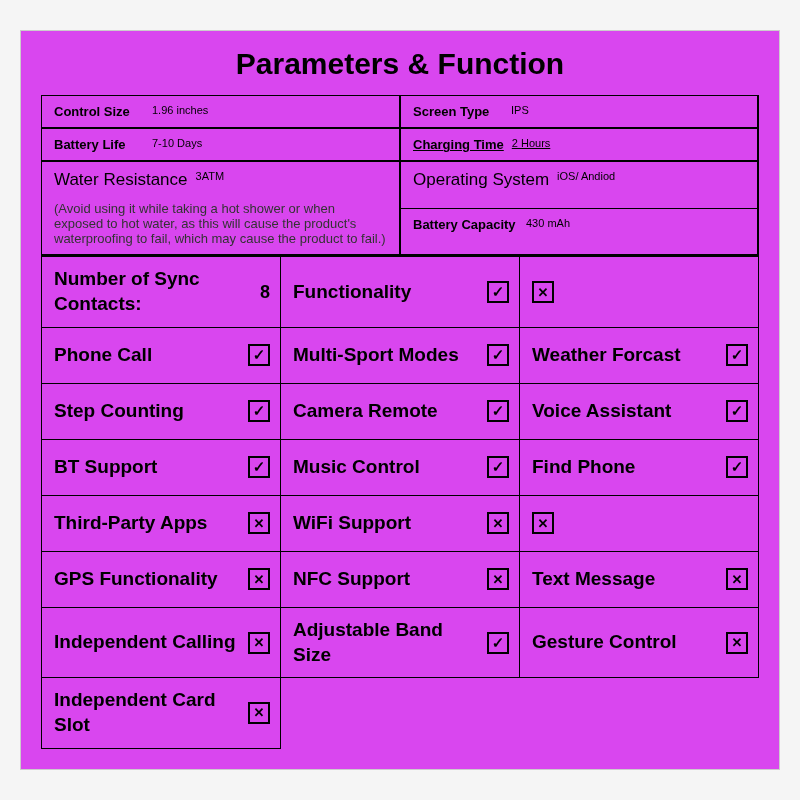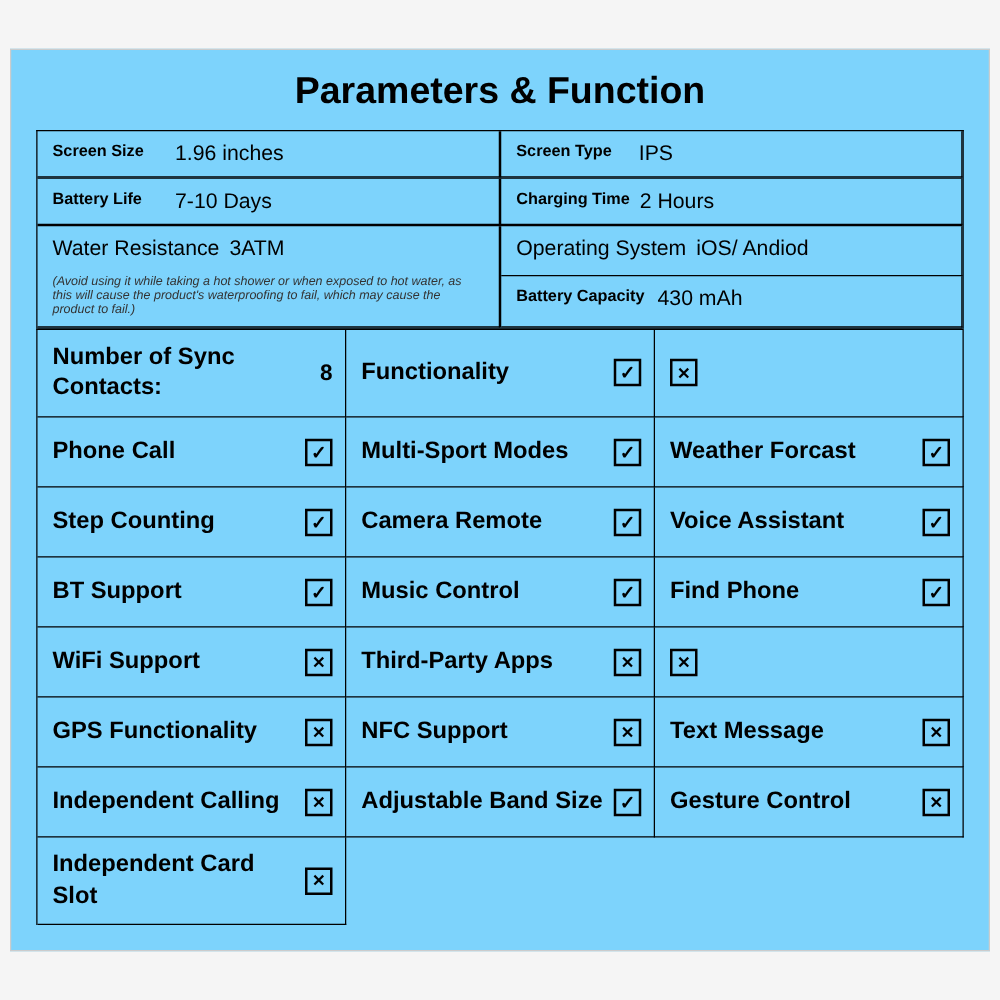--- a/index.html
+++ b/index.html
@@ -6,23 +6,23 @@
     body {
       font-family: Arial, sans-serif;
       background: #f5f5f5;
       display: flex;
       justify-content: center;
       align-items: center;
       width: 800px;
       min-height: 800px;
     }
     .container {
-      background: #7dd3fc;
+      background: #d946ef;
       width: 793px;
-      margin: 8px;
+      margin: 20px;
       padding: 16px 20px 20px;
       border: 1px solid #ccc;
     }
     .page-title {
       text-align: center;
       font-size: 30px;
       font-weight: 900;
       margin-bottom: 14px;
       font-family: Arial, sans-serif;
     }
@@ -43,26 +43,25 @@
       font-size: 13px;
       white-space: nowrap;
       min-width: 90px;
     }
     .top-cell .label-wrap {
       font-weight: 400;
       font-size: 17px;
       min-width: 90px;
     }
     .top-cell .value {
-      font-size: 17px;
+      font-size: 11px;
       font-weight: 400;
     }
     .top-cell .note {
-      font-size: 10px;
-      font-style: italic;
+      font-size: 13px;
       color: #333;
       margin-top: 3px;
     }
     .top-row {
       display: flex;
       align-items: flex-start;
       gap: 8px;
     }
     
     .feature-grid {
@@ -115,35 +114,35 @@
 </head>
 <body>
 
 <div class="container">
   <div class="page-title">Parameters &amp; Function</div>
 
   <div style="border: 1.5px solid #000; border-bottom: none;">
 
     <div style="display: grid; grid-template-columns: 1fr 1fr; border-bottom: 1.5px solid #000;">
       <div class="top-cell">
-        <span class="label">Screen Size</span>
+        <span class="label">Control Size</span>
         <span class="value">1.96 inches</span>
       </div>
       <div class="top-cell" style="border-left: 1.5px solid #000;">
         <span class="label">Screen Type</span>
         <span class="value">IPS</span>
       </div>
     </div>
 
     <div style="display: grid; grid-template-columns: 1fr 1fr; border-bottom: 1.5px solid #000;">
       <div class="top-cell">
         <span class="label">Battery Life</span>
         <span class="value">7-10 Days</span>
       </div>
-      <div class="top-cell" style="border-left: 1.5px solid #000;">
+      <div class="top-cell" style="border-left: 1.5px solid #000; text-decoration: underline;">
         <span class="label">Charging Time</span>
         <span class="value">2 Hours</span>
       </div>
     </div>
 
     <div style="display: grid; grid-template-columns: 1fr 1fr; border-bottom: 1.5px solid #000;">
       <div class="top-cell tall" style="padding: 8px 12px;">
         <div class="top-row">
           <span class="label-wrap">Water Resistance</span>
           <span class="value">3ATM</span>
@@ -205,28 +204,28 @@
       </div>
       <div class="feature-cell">
         <span class="feat-label">Music Control</span>
         <div class="checkbox checked"></div>
       </div>
       <div class="feature-cell">
         <span class="feat-label">Find Phone</span>
         <div class="checkbox checked"></div>
       </div>
       <div class="feature-cell">
+        <span class="feat-label">Third-Party Apps</span>
+        <div class="checkbox crossed"></div>
+      </div>
+      <div class="feature-cell">
         <span class="feat-label">WiFi Support</span>
         <div class="checkbox crossed"></div>
       </div>
       <div class="feature-cell">
-        <span class="feat-label">Third-Party Apps</span>
-        <div class="checkbox crossed"></div>
-      </div>
-      <div class="feature-cell">
         <div class="checkbox crossed"></div>
       </div>
       <div class="feature-cell">
         <span class="feat-label">GPS Functionality</span>
         <div class="checkbox crossed"></div>
       </div>
       <div class="feature-cell">
         <span class="feat-label">NFC Support</span>
         <div class="checkbox crossed"></div>
       </div>

